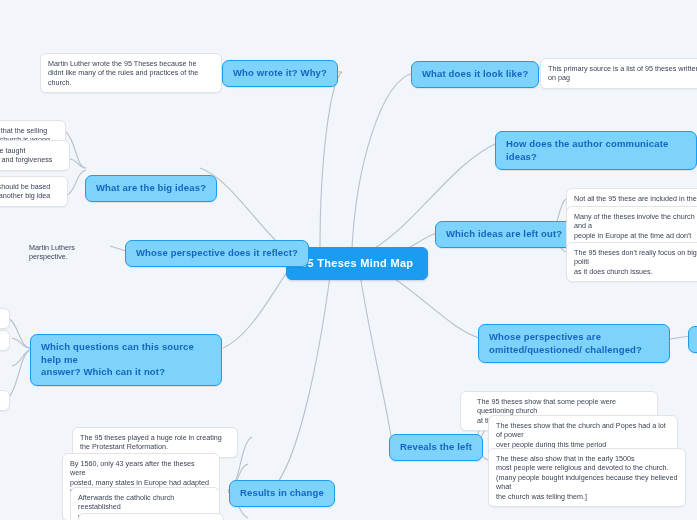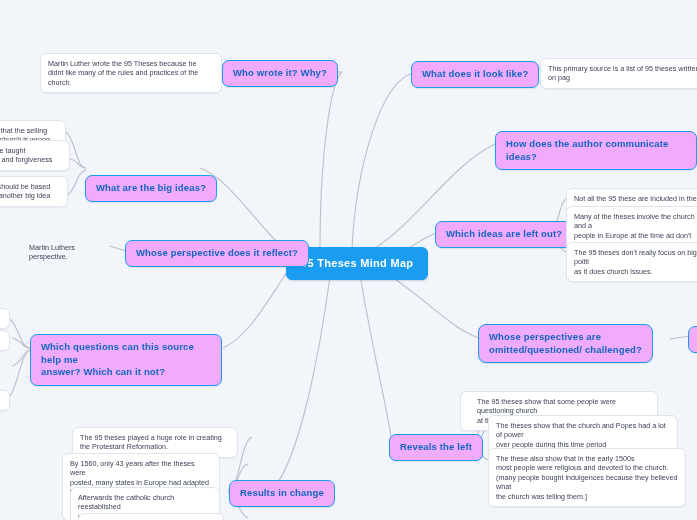--- a/index.html
+++ b/index.html
@@ -15,21 +15,21 @@
     background: #f2f5fa;
     overflow: hidden;
   }
   #edges {
     position: absolute; left: 0; top: 0;
     width: 697px; height: 520px;
     pointer-events: none;
   }
   .node {
     position: absolute;
-    background: #f0abfc;
+    background: #7dd3fc;
     border: 1.5px solid #1a9cf0;
     border-radius: 7px;
     color: #1565c0;
     font-weight: bold;
     font-size: 9.5px;
     letter-spacing: 0.15px;
     line-height: 12.5px;
     padding: 6px 10px;
     white-space: pre-line;
     box-shadow: 0 1px 1px rgba(20,60,110,0.10);
@@ -128,21 +128,21 @@
 
   <div class="node" style="left:435px; top:221px;">Which ideas are left out?</div>
 
   <div class="node" style="left:85px; top:175px;">What are the big ideas?</div>
 
   <div class="node" style="left:125px; top:240px;">Whose perspective does it reflect?</div>
 
   <div class="node" style="left:30px; top:334px; width:192px;">Which questions can this source help me
 answer? Which can it not?</div>
 
-  <div class="node" style="left:478px; top:324px; width:175px;border-radius:8px;">Whose perspectives are
+  <div class="node" style="left:478px; top:324px; width:192px;">Whose perspectives are
 omitted/questioned/ challenged?</div>
 
   <div class="node" style="left:389px; top:434px;">Reveals the left</div>
 
   <div class="node" style="left:229px; top:480px;">Results in change</div>
 
   <div class="note" style="left:40px; top:53px; width:182px;">Martin Luther wrote the 95 Theses because he
 didnt like many of the rules and practices of the church.</div>
 
   <div class="note" style="left:540px; top:58px; width:170px;">This primary source is a list of 95 theses written on pag</div>

